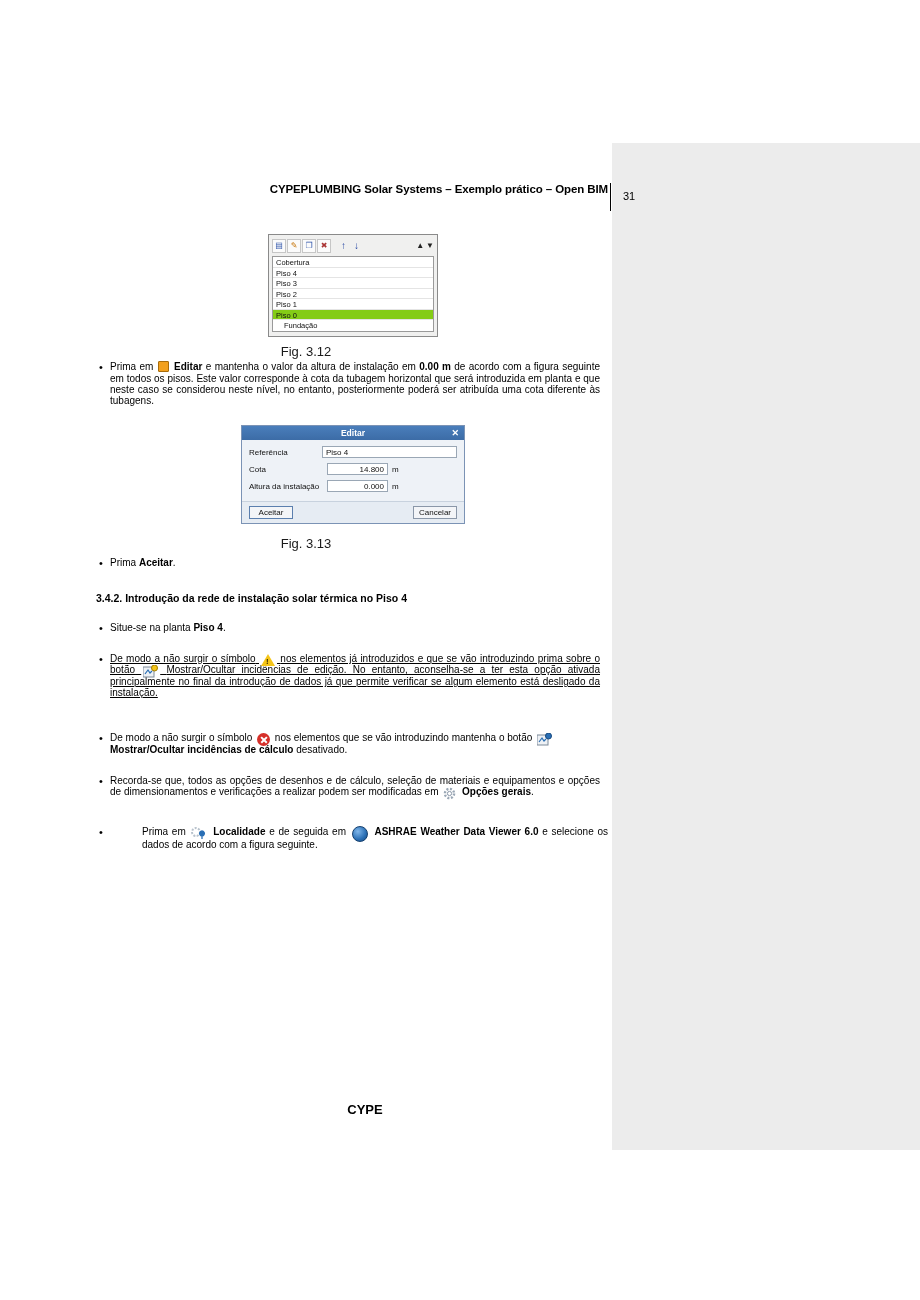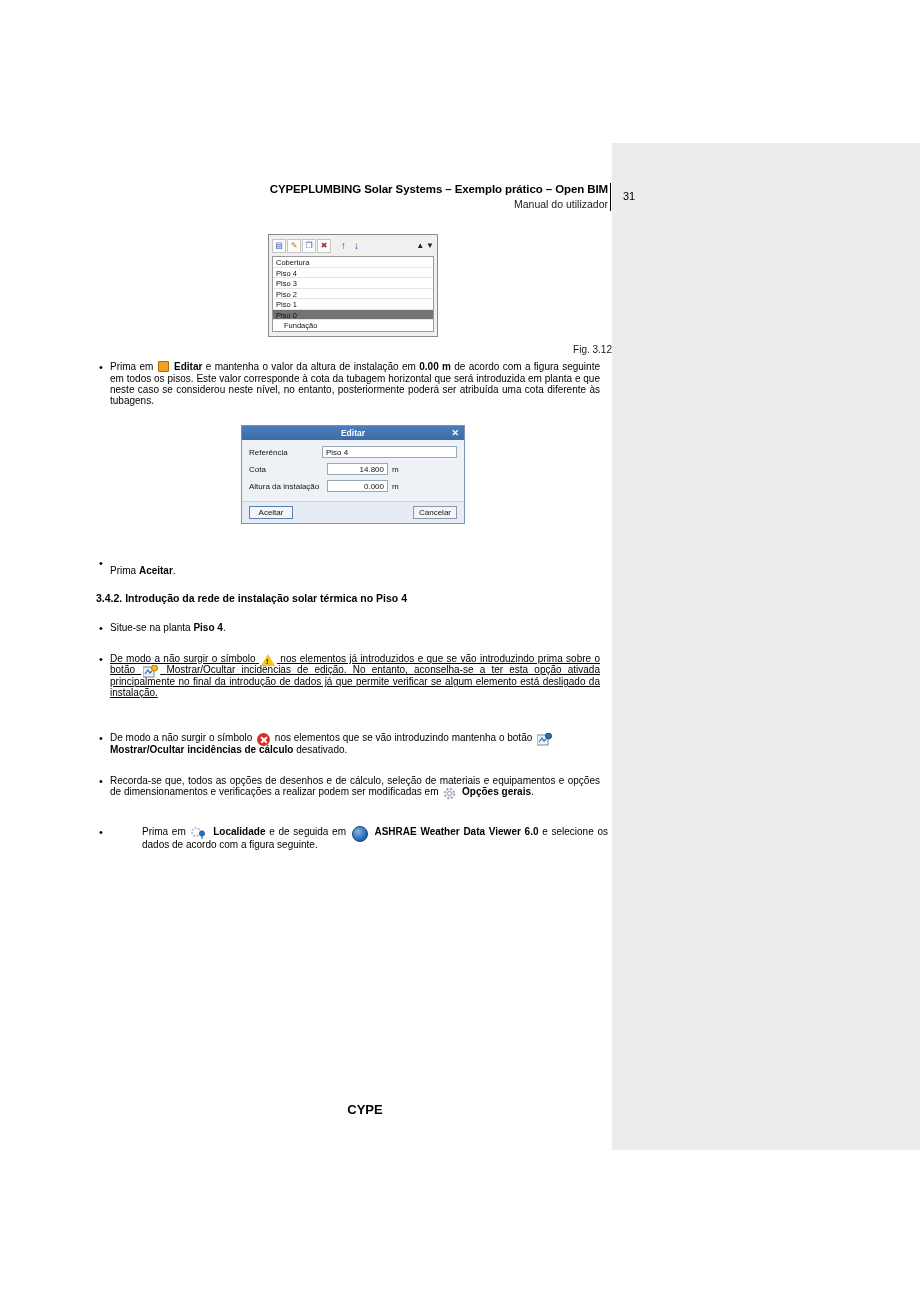--- a/index.html
+++ b/index.html
@@ -133,29 +133,29 @@
   .fw-item {
     font-size: 7.5px;
     color: #111;
     padding: 1px 3px;
     height: 10.5px;
     line-height: 10px;
     border-bottom: 1px solid #e4e4e4;
     box-sizing: border-box;
   }
   .fw-item.selected {
-    background: #737373;
+    background: #84cc16;
   }
   .fw-item.last { border-bottom: none; margin-left: 8px; }
 
   .fig-caption {
     position: absolute;
-    font-size: 10px;
+    font-size: 13px;
     color: #1a1a1a;
-    text-align: right;
+    text-align: center;
     width: 100%;
   }
 
   
   .bullet-row {
     position: absolute;
     display: flex;
   }
   .bullet-dot {
     width: 14px;
@@ -342,21 +342,20 @@
 <body>
 
 <div class="page">
 
   <div class="right-gutter"></div>
 
   <div class="content">
 
     <div class="doc-header">
       <div class="title">CYPEPLUMBING Solar Systems – Exemplo prático – Open BIM</div>
-      <div class="subtitle">Manual do utilizador</div>
     </div>
   </div>
 
   <div class="header-rule"></div>
   <div class="page-number">31</div>
 
   <div class="floors-widget">
     <div class="fw-toolbar">
       <div class="fw-btn">▤</div>
       <div class="fw-btn" style="color:#c8780f;">✎</div>
@@ -413,24 +412,25 @@
         <div class="ed-label">Altura da instalação</div>
         <div class="ed-input num">0.000</div>
         <div class="ed-unit">m</div>
       </div>
     </div>
     <div class="ed-footer">
       <div class="ed-btn primary">Aceitar</div>
       <div class="ed-btn">Cancelar</div>
     </div>
   </div>
+  <div class="fig-caption" style="left:0; top:536px; width:612px;">Fig. 3.13</div>
 
   <div class="bullet-row" style="left:96px; top:557px; width:512px;">
     <div class="bullet-dot">•</div>
-    <div class="bullet-text" style="width:490px;margin-top:8px;">
+    <div class="bullet-text" style="width:490px;">
       <span>Prima</span>
       <b>Aceitar</b><span>.</span>
     </div>
   </div>
 
   <div class="section-heading" style="top:592px;">3.4.2. Introdução da rede de instalação solar térmica no Piso 4</div>
 
   <div class="bullet-row" style="left:96px; top:622px; width:512px;">
     <div class="bullet-dot">•</div>
     <div class="bullet-text" style="width:490px;">

